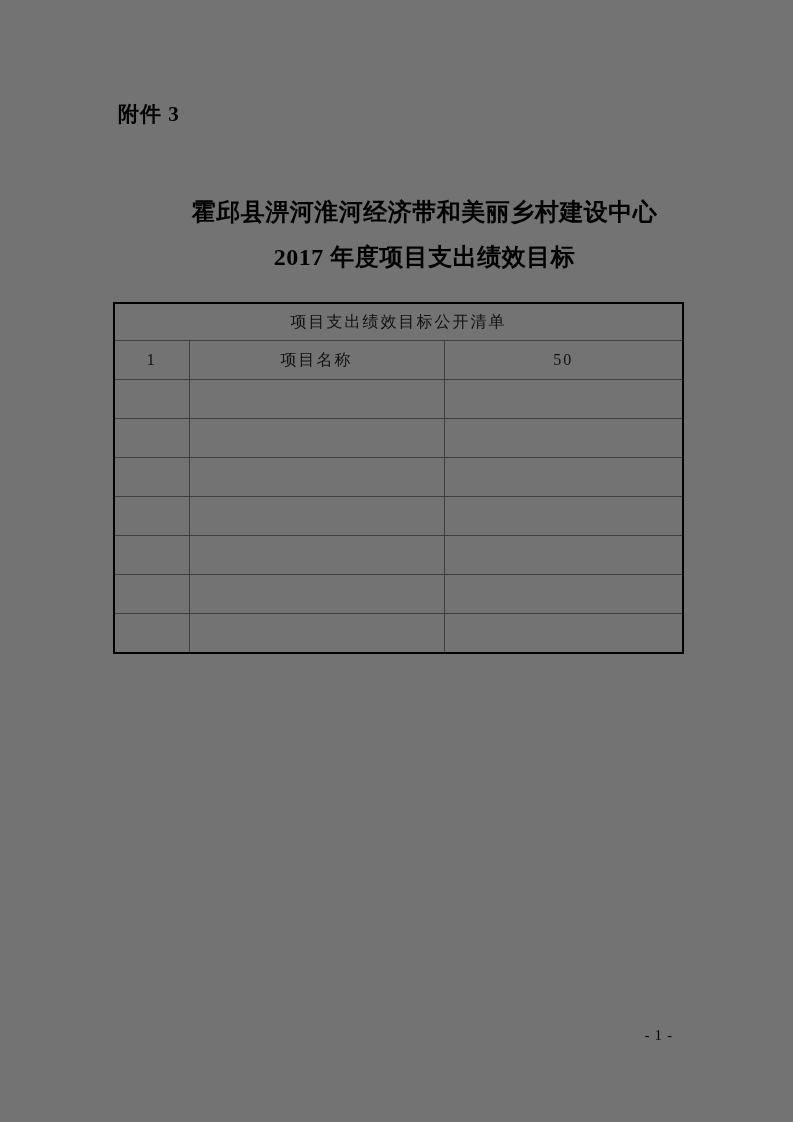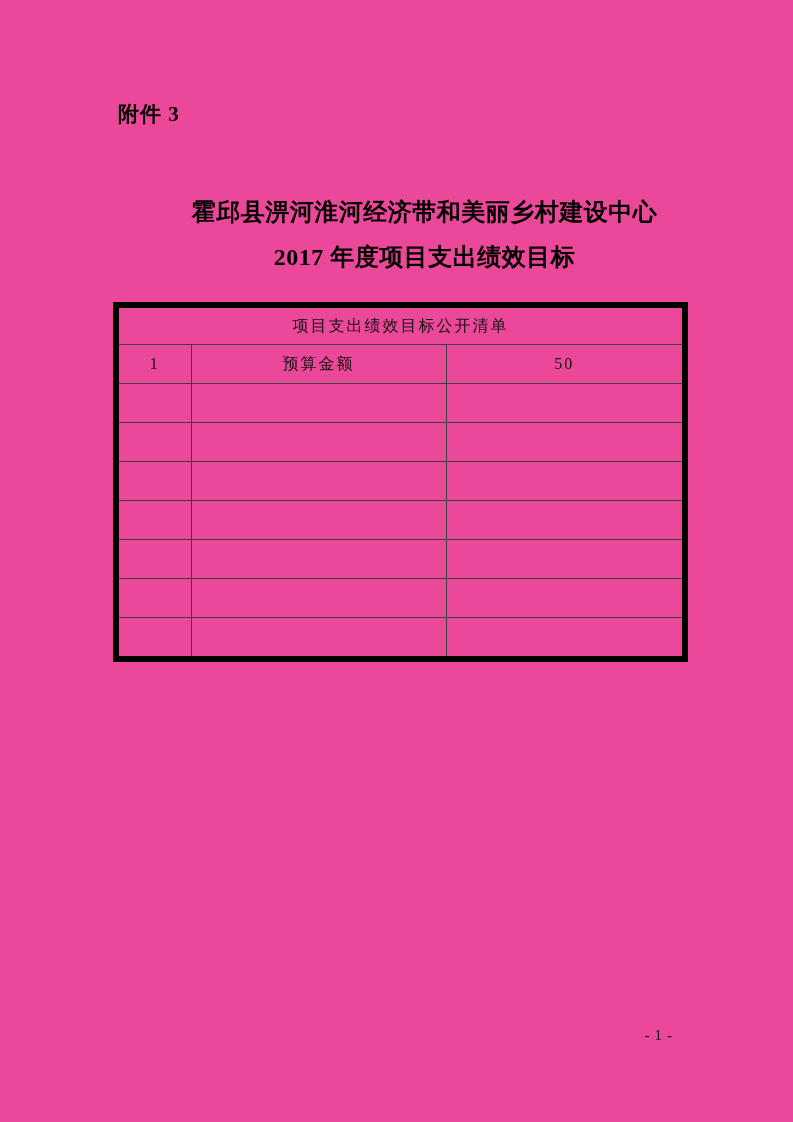--- a/index.html
+++ b/index.html
@@ -4,21 +4,21 @@
 <style>
   html, body {
     margin: 0;
     padding: 0;
     background: #ffffff;
   }
   .page {
     position: relative;
     width: 793px;
     height: 1122px;
-    background: #ec4899;
+    background: #737373;
     font-family: "Liberation Serif", "DejaVu Serif", serif;
     color: #000000;
     overflow: hidden;
   }
   .attachment-label {
     position: absolute;
     left: 118px;
     top: 100px;
     font-size: 21px;
     font-weight: bold;
@@ -52,21 +52,21 @@
     text-align: center;
     vertical-align: middle;
     font-size: 16px;
     font-weight: normal;
     letter-spacing: 2px;
     padding: 0;
     color: #111111;
     overflow: hidden;
   }
   table.perf-table {
-    border: 6px solid #000000;
+    border: 2px solid #000000;
   }
   tr.caption-row td { height: 36px; }
   tr.header-row td { height: 40px; }
   tr.data-row td, tr.empty-row td { height: 38px; }
   .num-cell { letter-spacing: 0; }
   .page-number {
     position: absolute;
     left: 0;
     width: 673px; 
     top: 1028px;
@@ -92,21 +92,21 @@
       <col style="width:75px">
       <col style="width:255px">
       <col style="width:239px">
     </colgroup>
     <tbody id="perf-table-body">
       <tr class="caption-row">
         <td colspan="3">项目支出绩效目标公开清单</td>
       </tr>
       <tr class="data-row">
         <td class="num-cell">1</td>
-        <td>预算金额</td>
+        <td>项目名称</td>
         <td class="num-cell">50</td>
       </tr>
 
     <tr class="empty-row">
           <td></td>
           <td></td>
           <td></td>
         </tr>
         <tr class="empty-row">
           <td></td>

